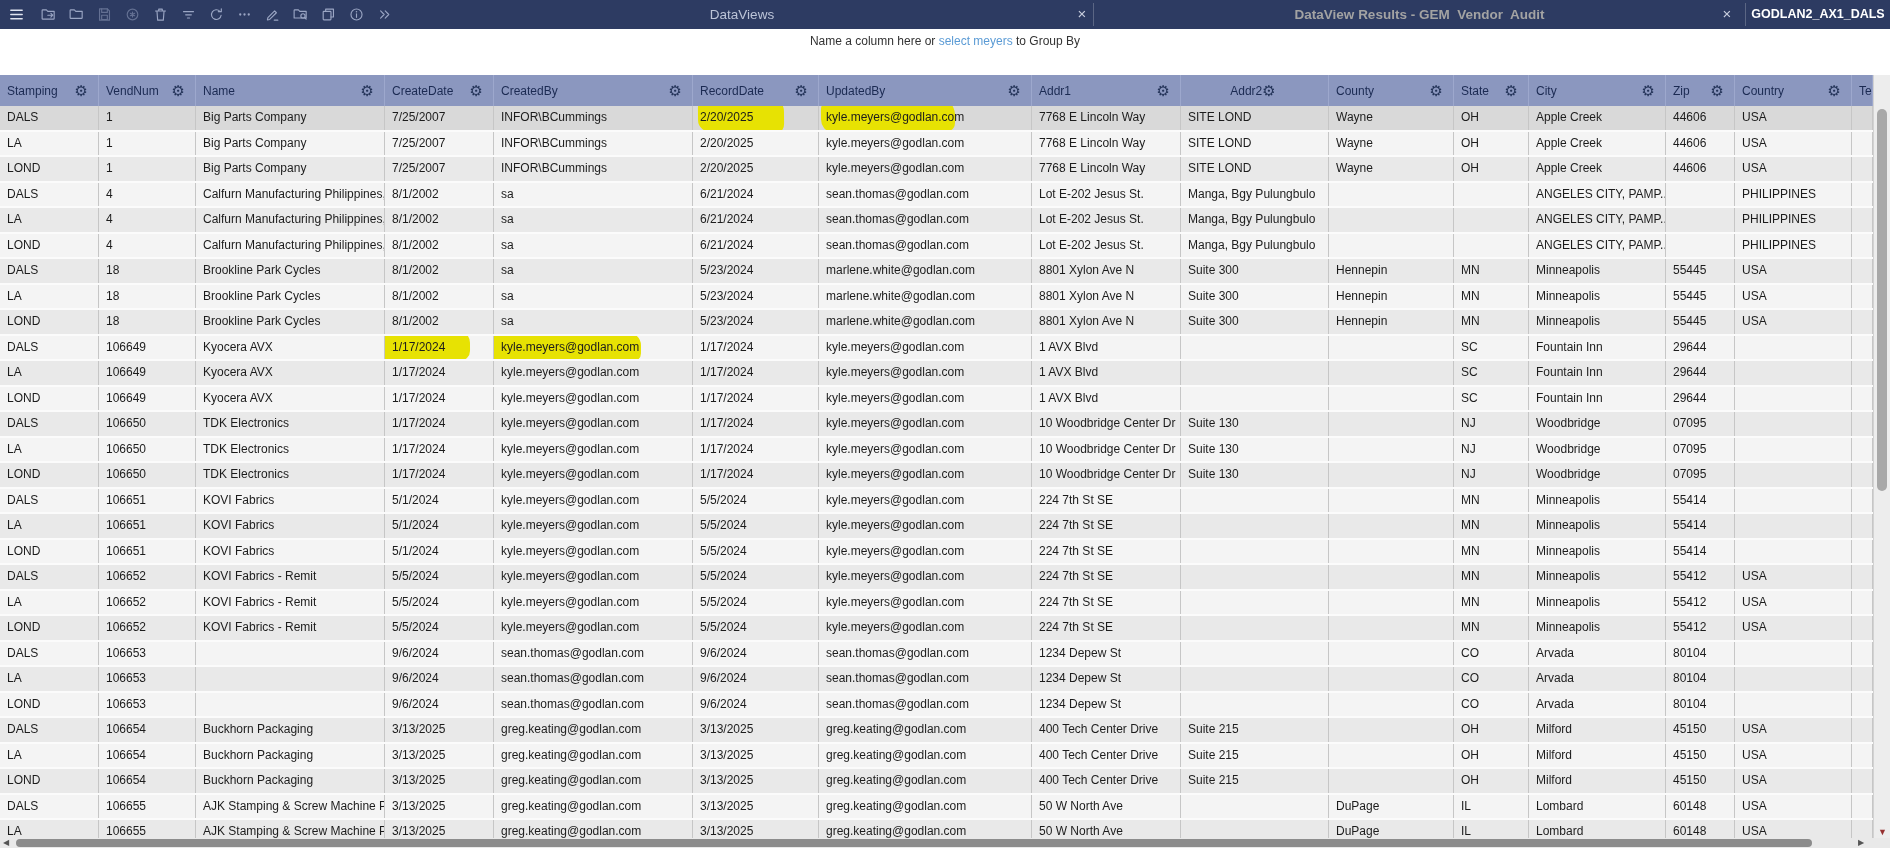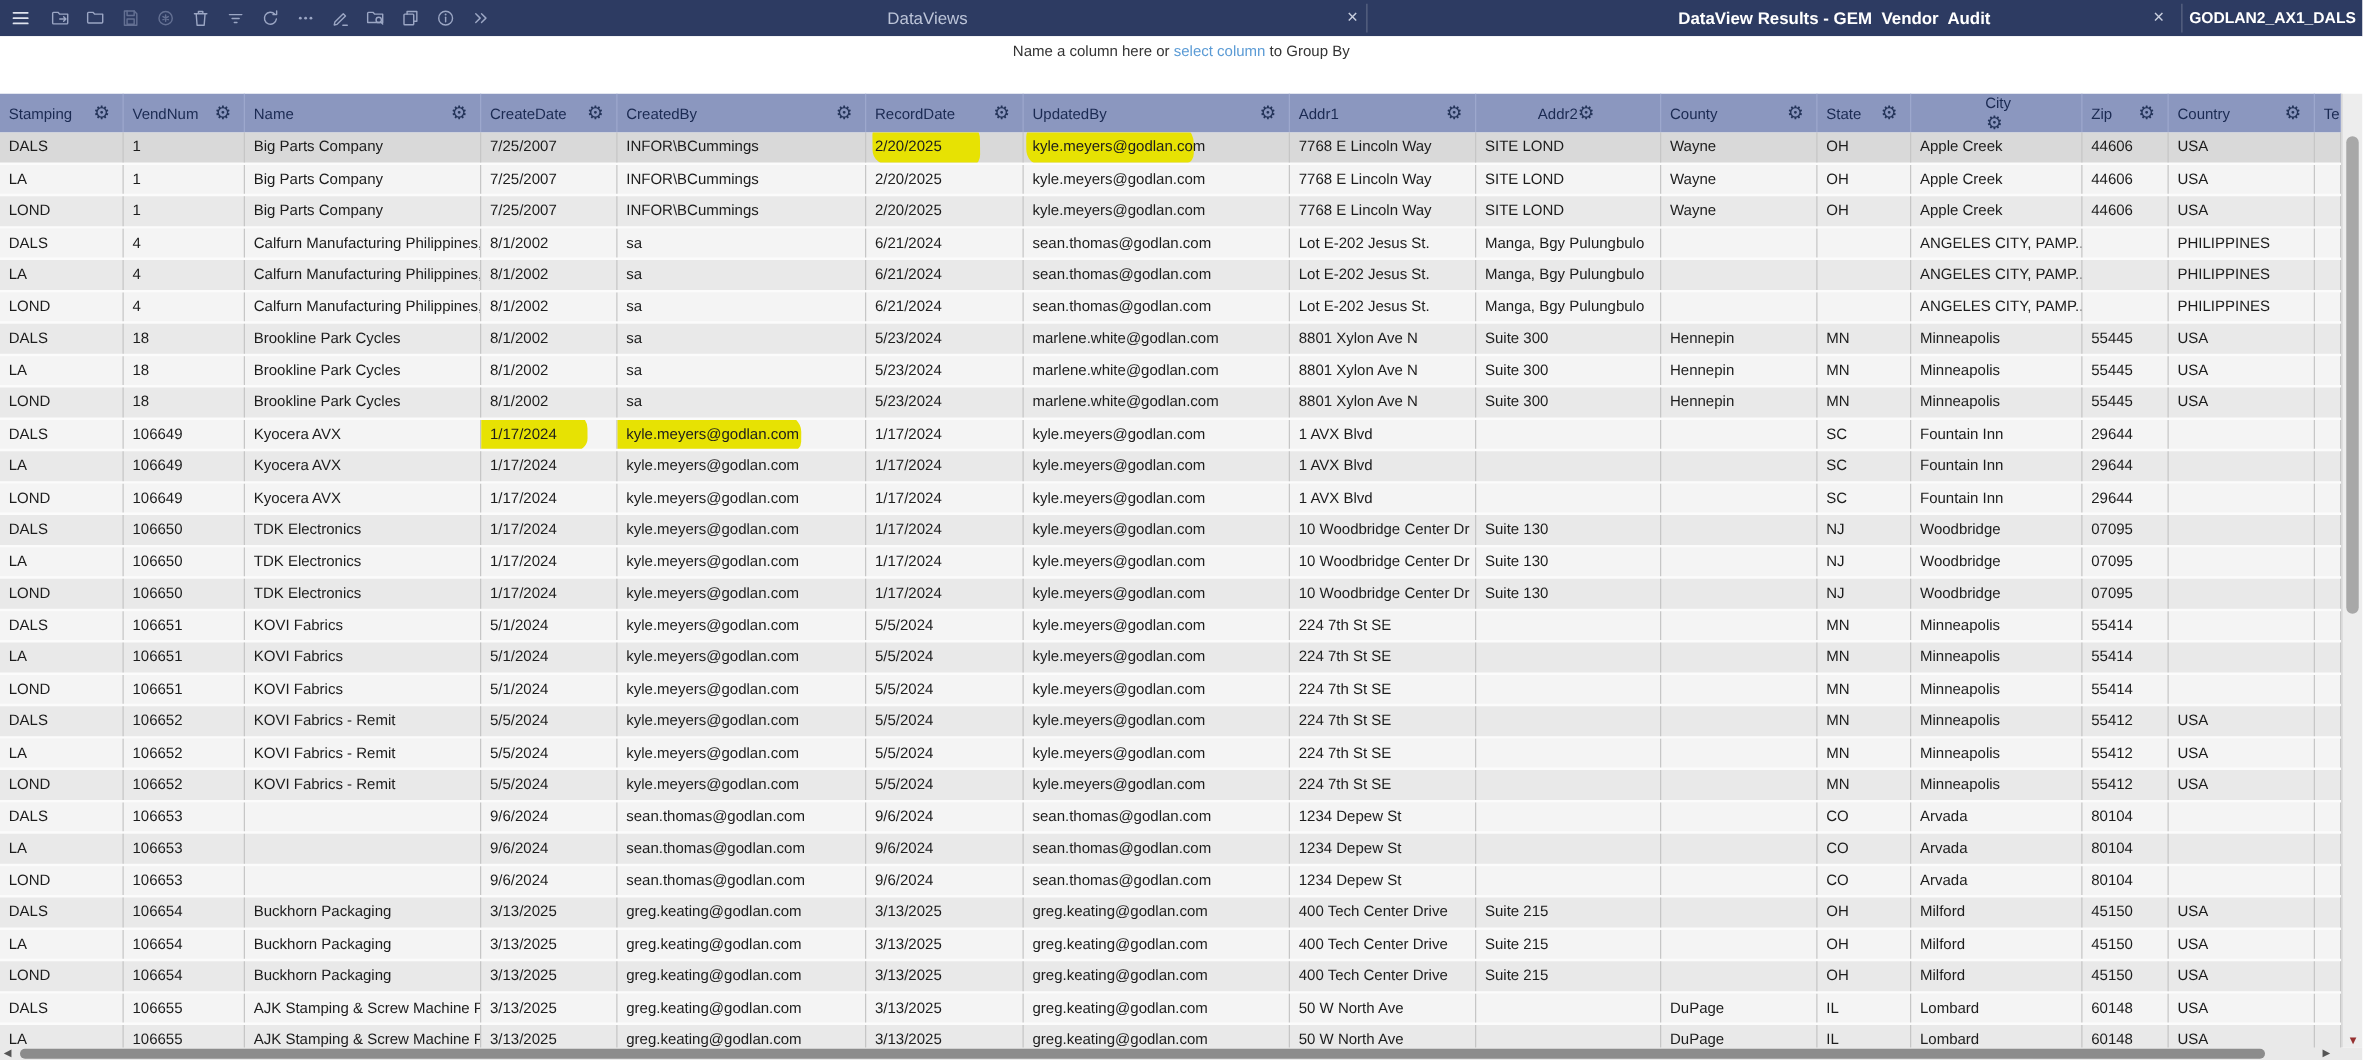--- a/index.html
+++ b/index.html
@@ -11,21 +11,21 @@
   }
   
   .topbar{position:absolute;left:0;top:0;width:1890px;height:29px;background:#2d3b62;}
   .toolbar{position:absolute;left:7px;top:0;height:29px;display:flex;align-items:center;gap:9px;}
   .tbicon{width:19px;height:19px;display:flex;align-items:center;justify-content:center;color:#9ba6c4;cursor:pointer;}
   .tbicon svg{width:17px;height:17px;fill:none;stroke:currentColor;stroke-width:1.6;stroke-linecap:round;stroke-linejoin:round;}
   .tbicon.menu{color:#dfe3ee;margin-right:4px;}
   .tbicon.dim{opacity:.5;}
   .pane-title{position:absolute;top:0;height:29px;line-height:29px;text-align:center;}
   .lefttitle{left:657px;width:170px;color:#bcc4d8;font-size:13.5px;}
-  .righttitle{left:1142px;width:651px;color:#ffffff;font-size:13.5px;font-weight:bold;white-space:pre;}
+  .righttitle{left:1094px;width:651px;color:#a3a3a3;font-size:13.5px;font-weight:bold;white-space:pre;}
   .xbtn{position:absolute;top:0;height:29px;width:22px;line-height:28px;text-align:center;color:#c9cfdf;font-size:15px;cursor:pointer;}
   .x1{left:1071px;}
   .x2{left:1716px;}
   .vdivider{position:absolute;top:3px;height:23px;width:1px;background:rgba(255,255,255,.22);}
   .d1{left:1093px;}
   .d2{left:1745px;}
   .session{position:absolute;left:1746px;top:0;width:144px;height:29px;line-height:29px;text-align:center;color:#ffffff;font-size:12.5px;font-weight:bold;}
   
   .groupbar{position:absolute;left:0;top:29px;width:1890px;height:46px;background:#ffffff;
     text-align:center;font-size:12px;color:#333;padding-top:5px;box-sizing:border-box;}
@@ -147,21 +147,21 @@
   <div class="pane-title lefttitle">DataViews</div>
   <div class="xbtn x1">×</div>
   <div class="vdivider d1"></div>
   <div class="pane-title righttitle">DataView Results - GEM  Vendor  Audit</div>
   <div class="xbtn x2">×</div>
   <div class="vdivider d2"></div>
   <div class="session">GODLAN2_AX1_DALS</div>
 </div>
 
 <div class="groupbar">
-  <span>Name a column here or </span><a style="color: rgb(91, 155, 213);">select column</a><span> to Group By</span>
+  <span>Name a column here or </span><a style="color: rgb(91, 155, 213);">select meyers</a><span> to Group By</span>
 </div>
 
 <div class="gridheader" id="gridheader" style="background: rgb(139, 151, 191);">
     <div class="hcell" style="width: 99px;">
       <span>Stamping</span>
       <span class="gear">⚙</span>
     </div>
     <div class="hcell" style="width: 97px;">
       <span>VendNum</span>
       <span class="gear">⚙</span>
@@ -195,21 +195,21 @@
       <span class="gear">⚙</span>
     </div>
     <div class="hcell" style="width: 125px;">
       <span>County</span>
       <span class="gear">⚙</span>
     </div>
     <div class="hcell" style="width: 75px;">
       <span>State</span>
       <span class="gear">⚙</span>
     </div>
-    <div class="hcell" style="width: 137px; flex-direction: column;">
+    <div class="hcell" style="width: 137px;">
       <span>City</span>
       <span class="gear">⚙</span>
     </div>
     <div class="hcell" style="width: 69px;">
       <span>Zip</span>
       <span class="gear">⚙</span>
     </div>
     <div class="hcell" style="width: 117px;">
       <span>Country</span>
       <span class="gear">⚙</span>

